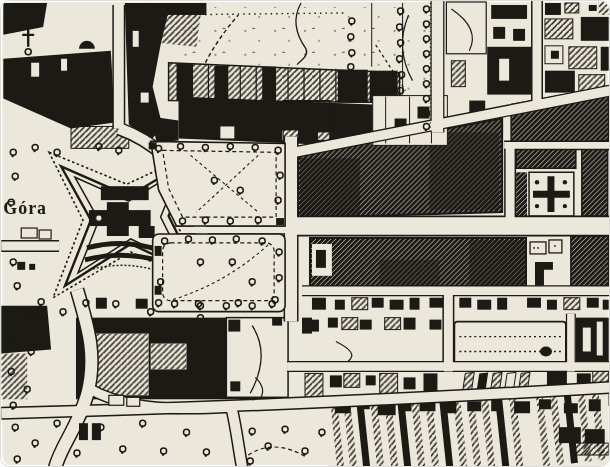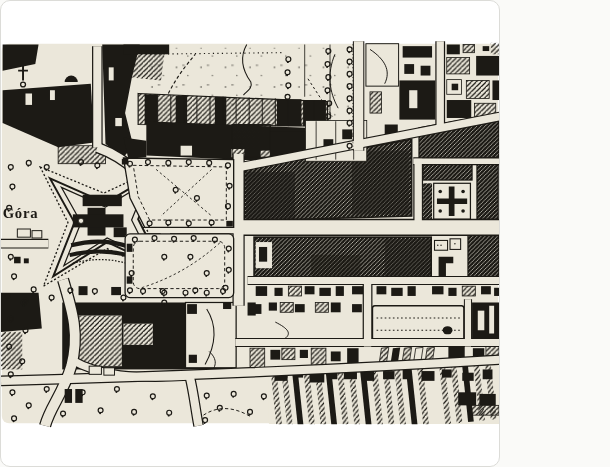--- a/index.html
+++ b/index.html
@@ -1,21 +1,21 @@
 <!DOCTYPE html>
 <html style="--paper: #ebe7da; --ink: #1c1a15; --page: #fafaf8; --frame: #ffffff; --shadow_edge: #dcdcd8;"><head>
 <meta charset="utf-8">
 <style>
   :root{
     --paper:#ebe7da; --ink:#1c1a15; --page:#fafaf8; --frame:#ffffff; --shadow_edge:#dcdcd8;
   }
   html,body{margin:0;padding:0;background:var(--page);}
   body{width:610px;height:467px;font-family:"Liberation Sans",sans-serif;}
   .map-card{
-    width:500px;height:467px;box-sizing:border-box;background:var(--frame);
+    width:610px;height:467px;box-sizing:border-box;background:var(--frame);
     border-radius:10px;overflow:hidden;border:1px solid var(--shadow_edge);
   }
   .map-card svg{display:block;width:100%;height:100%;}
   .gora{font-family:"Liberation Serif","DejaVu Serif",serif;font-size:18px;font-weight:bold;letter-spacing:1px;fill:var(--ink);}
 </style>
 </head>
 <body>
 
 <div class="map-card">
 <svg viewBox="0 0 610 467" xmlns="http://www.w3.org/2000/svg">

